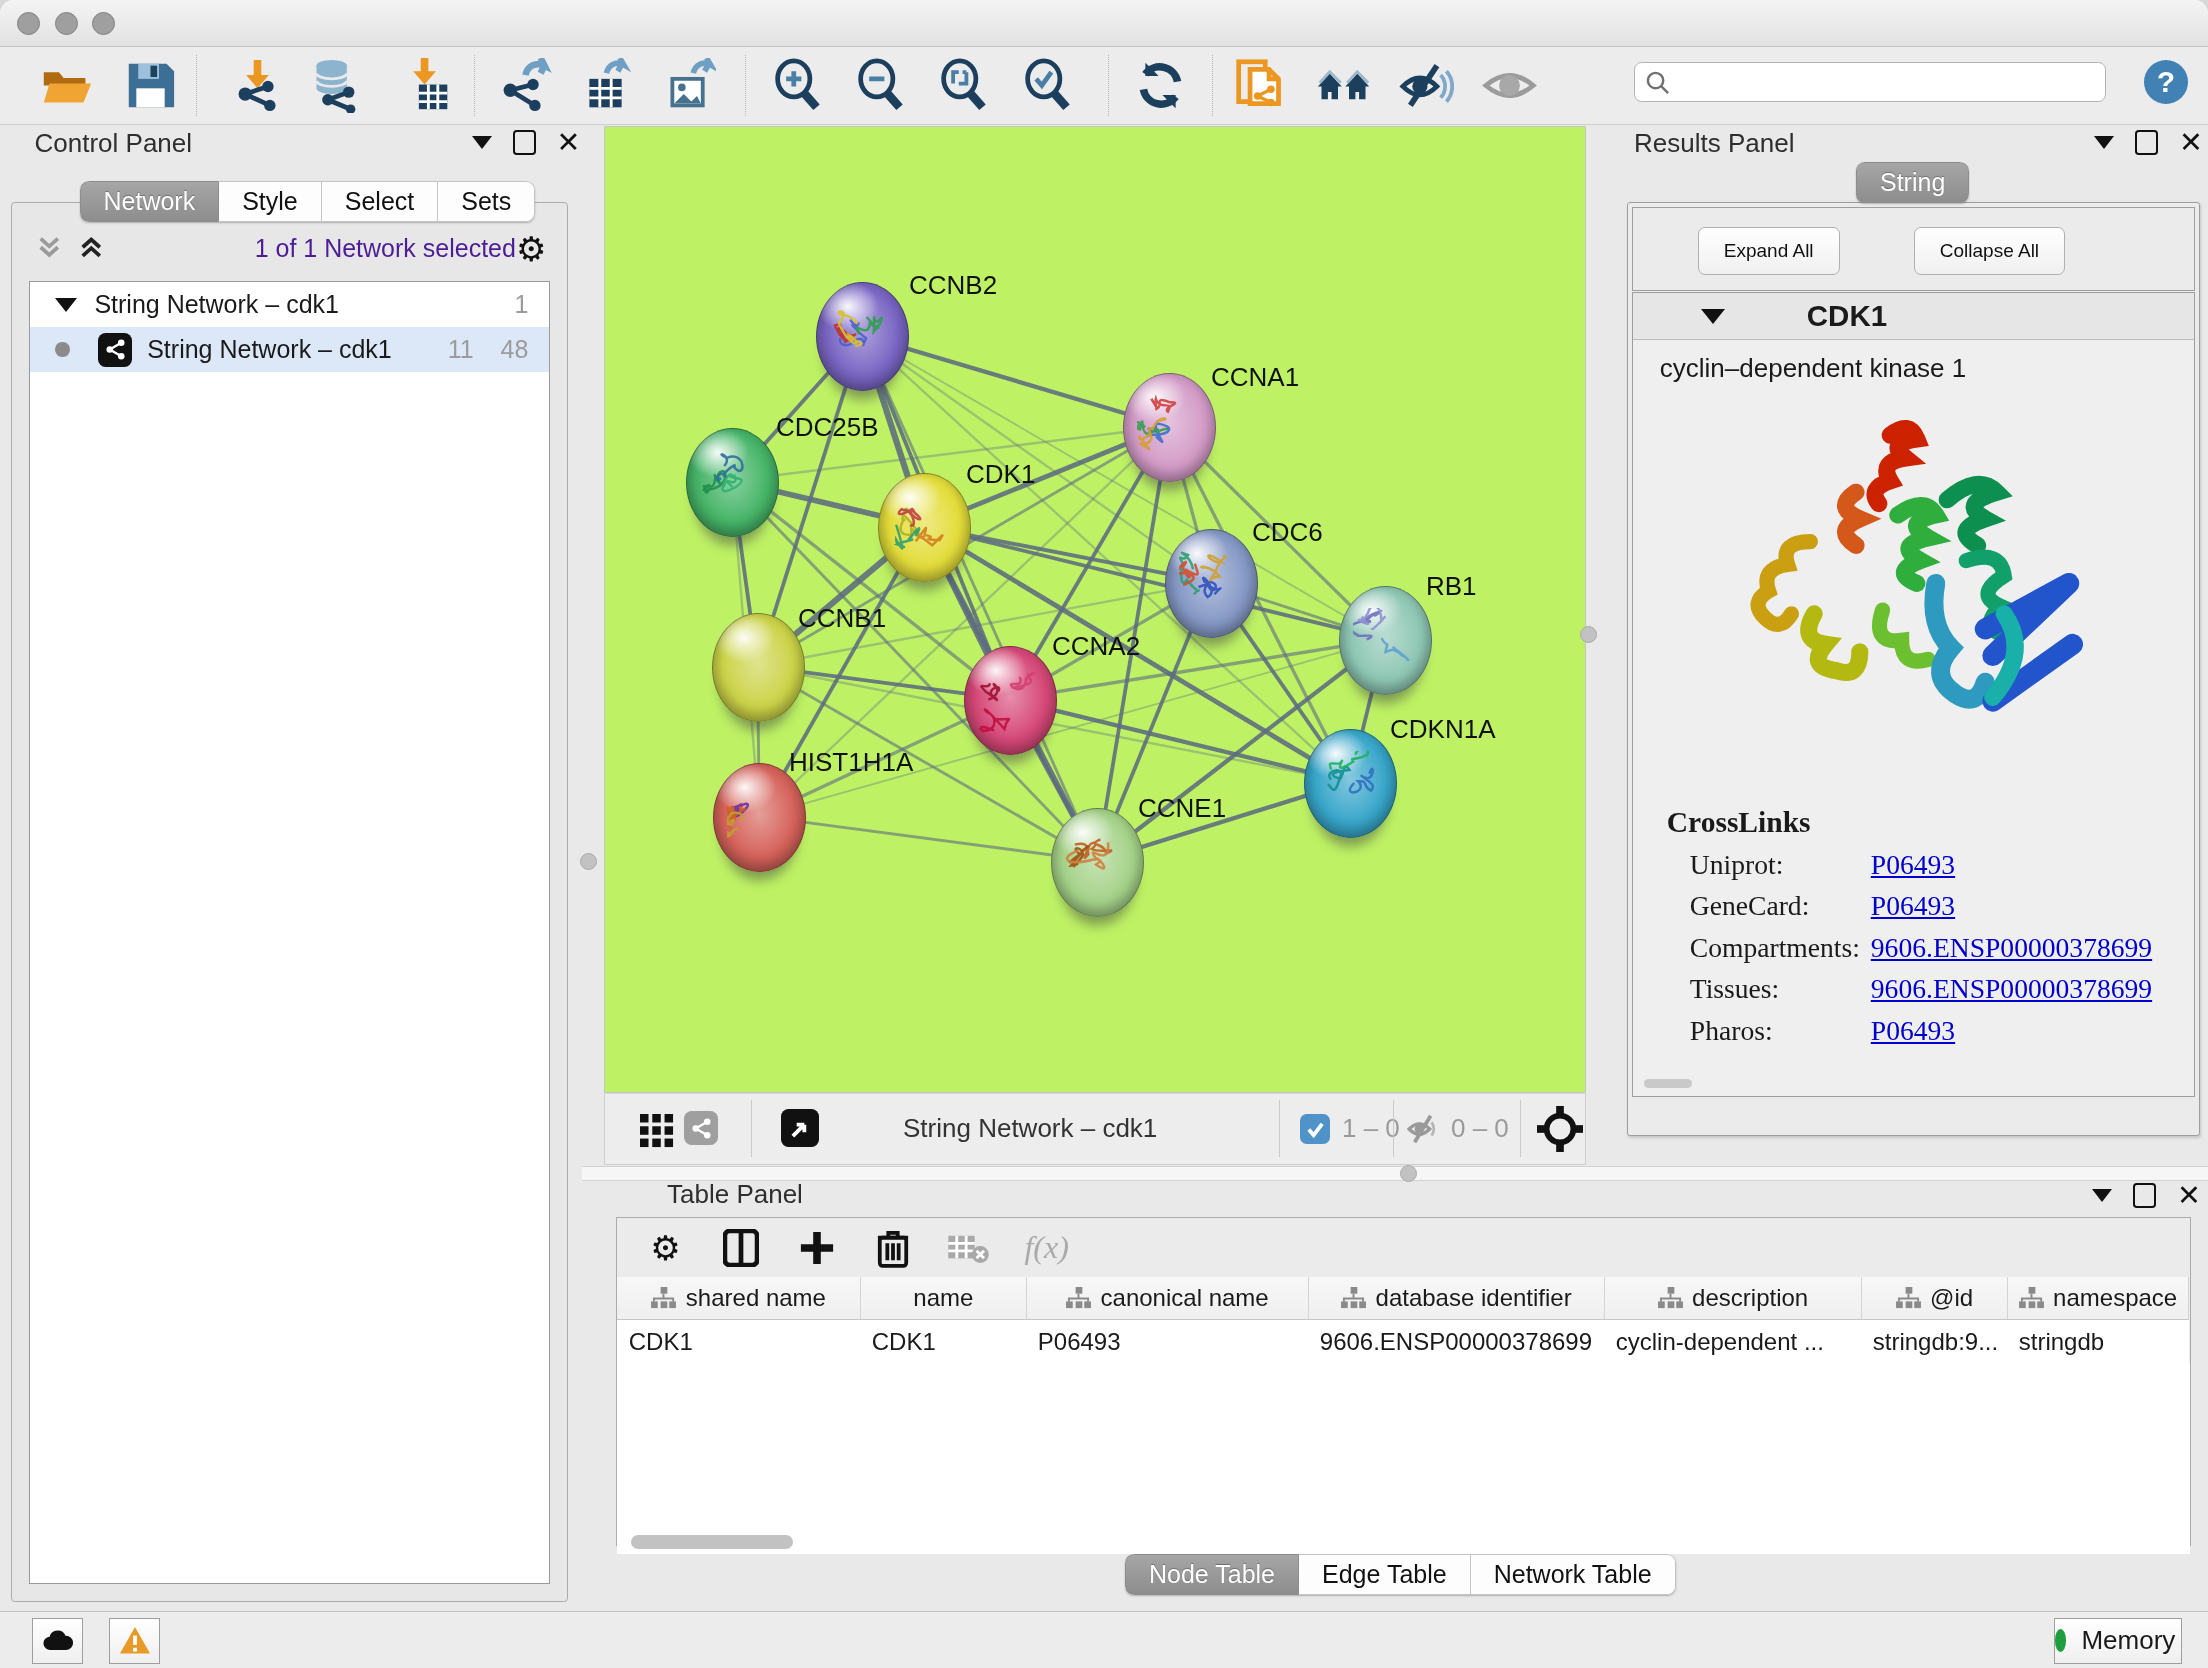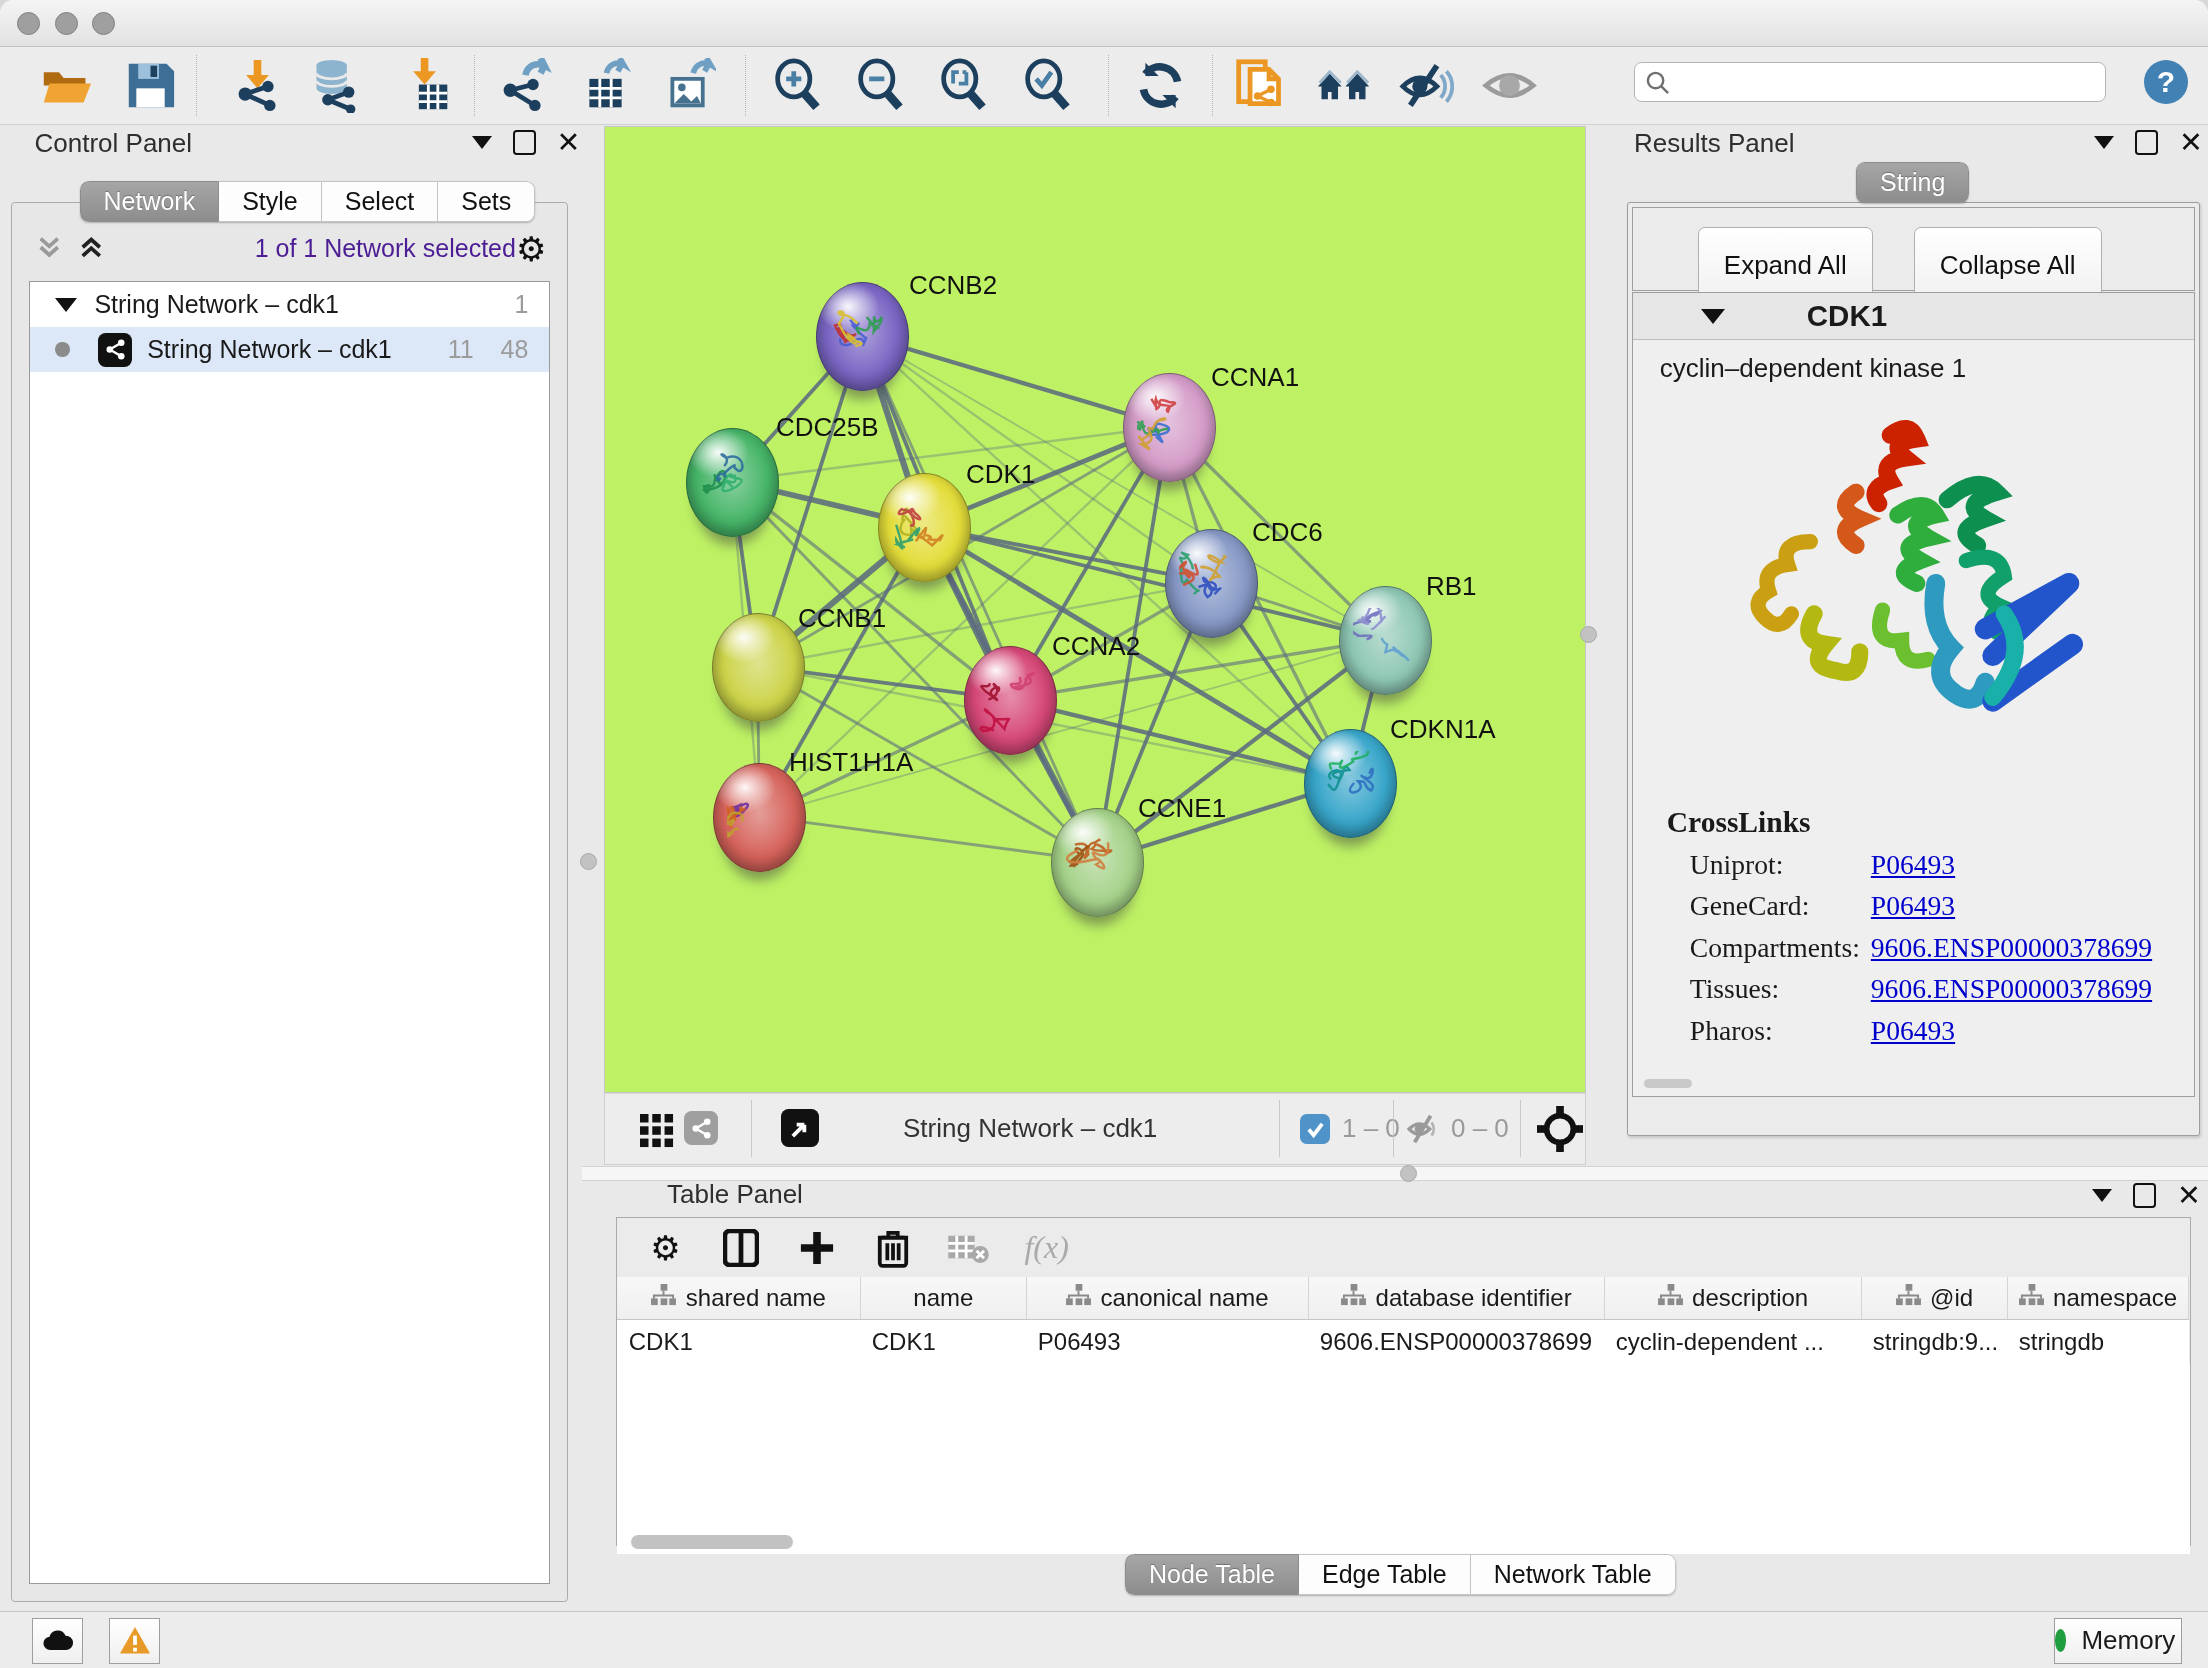--- a/index.html
+++ b/index.html
@@ -67,21 +67,21 @@
   .hsplit{position:absolute;left:582px;top:1166px;width:1626px;height:13.3px;background:#f6f6f6;
     border-top:1px solid #d2d2d2;border-bottom:1px solid #d2d2d2;}
   
   .rpanel{position:absolute;left:1607px;top:126px;width:601px;height:1045px;}
   .rpanel .hdr .ptitle{position:absolute;left:27px;top:1.9px;}
   .rtab{position:absolute;left:249px;top:36px;z-index:5;}
   .rbox{position:absolute;left:20px;top:76px;width:571px;height:932px;background:#ebebeb;
     border:1px solid #9e9e9e;border-radius:2.9px;box-shadow:1px 1.9px 2.9px rgba(0,0,0,.15);}
   .expbox{position:absolute;left:3.8px;top:3.8px;width:561px;height:82px;border:1px solid #9e9e9e;background:#ebebeb;}
   .btn{background:linear-gradient(#ffffff,#f0f0f0);border:1px solid #b0b0b0;border-radius:7px;
-    font-size:26px;padding:22px 25px;color:#111;}
+    font-size:19px;padding:12px 25px;color:#111;}
   .cdkbox{position:absolute;left:3.8px;top:89px;width:561px;height:803px;border:1px solid #9e9e9e;background:#efefef;}
   .cdkhead{height:46px;background:#e6e6e6;border-bottom:1px solid #bdbdbd;display:flex;align-items:center;}
   .cdkname{font-size:29.5px;font-weight:bold;}
   .cdksub{font-size:26px;padding:13.3px 0 0 27px;}
   .xlinks{font-family:"Liberation Serif","DejaVu Serif",serif;}
   .xlinks .xt{font-size:29.5px;font-weight:bold;padding-left:34px;}
   .xrow{display:flex;font-size:27.6px;padding:9.5px 0 0 57px;}
   .xrow .xl{width:181px;}
   .xrow a{color:#0000cc;text-decoration:underline;}
   .rscroll{position:absolute;left:11.4px;bottom:7.6px;width:48px;height:9.5px;background:#c9c9c9;border-radius:4.8px;}
@@ -89,21 +89,21 @@
   .tpanel{position:absolute;left:604px;top:1179px;width:1605px;height:432px;}
   .tpanel .hdr .ptitle{position:absolute;left:27px;top:0px;}
   .tbox{position:absolute;left:12.4px;top:38px;width:1573px;height:327px;background:#ebebeb;border:1px solid #ababab;}
   .ttool{height:59px;display:flex;align-items:center;gap:34px;padding-left:27px;}
   .ttool .tic{width:42px;height:42px;display:flex;align-items:center;justify-content:center;}
   .fx{font-family:"Liberation Serif","DejaVu Serif",serif;font-style:italic;font-size:32px;color:#a9a9a9;}
   table.ntable{border-collapse:collapse;table-layout:fixed;width:1571px;background:#fff;font-size:24px;}
   table.ntable th{background:linear-gradient(#f7f7f7,#efefef);border-bottom:1px solid #c6c6c6;
     border-right:1px solid #d4d4d4;font-weight:normal;height:40px;white-space:nowrap;overflow:hidden;}
   table.ntable td{height:42px;padding-left:11.4px;white-space:nowrap;overflow:hidden;border:none;}
-  .thwrap{display:flex;align-items:flex-start;justify-content:center;gap:9.5px;}
+  .thwrap{display:flex;align-items:center;justify-content:center;gap:9.5px;}
   .twhite{background:#fff;height:167px;border-top:none;}
   .hscroll{position:relative;height:23px;background:#fff;}
   .hscroll .thumb{position:absolute;left:13.3px;top:3.8px;width:162px;height:14.3px;background:#c2c2c2;border-radius:7.6px;}
   .ttabs{position:absolute;left:521px;top:375px;}
   
   .statusbar{position:absolute;left:0;top:1611px;width:2208px;height:57px;background:#ececec;border-top:1px solid #c4c4c4;}
   .sbtn{position:absolute;top:5.7px;height:44px;background:linear-gradient(#ffffff,#efefef);
     border:1px solid #9e9e9e;display:flex;align-items:center;justify-content:center;}
   .memlabel{font-size:26px;padding:0 5.7px;}
   .gear{font-size:34px;line-height:34px;color:#111;}

